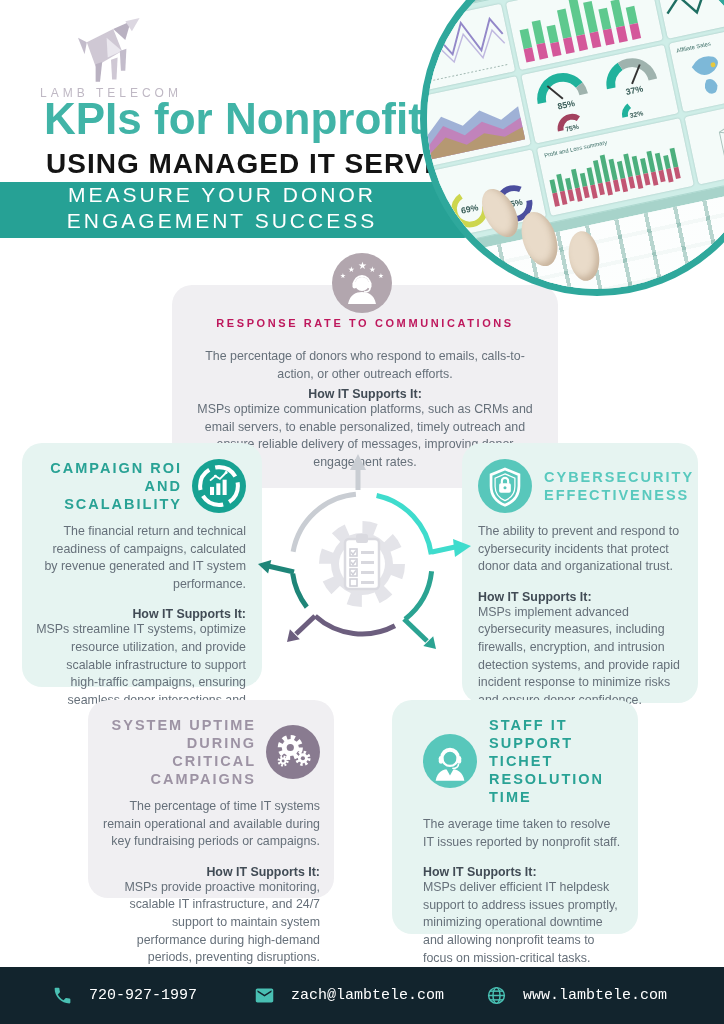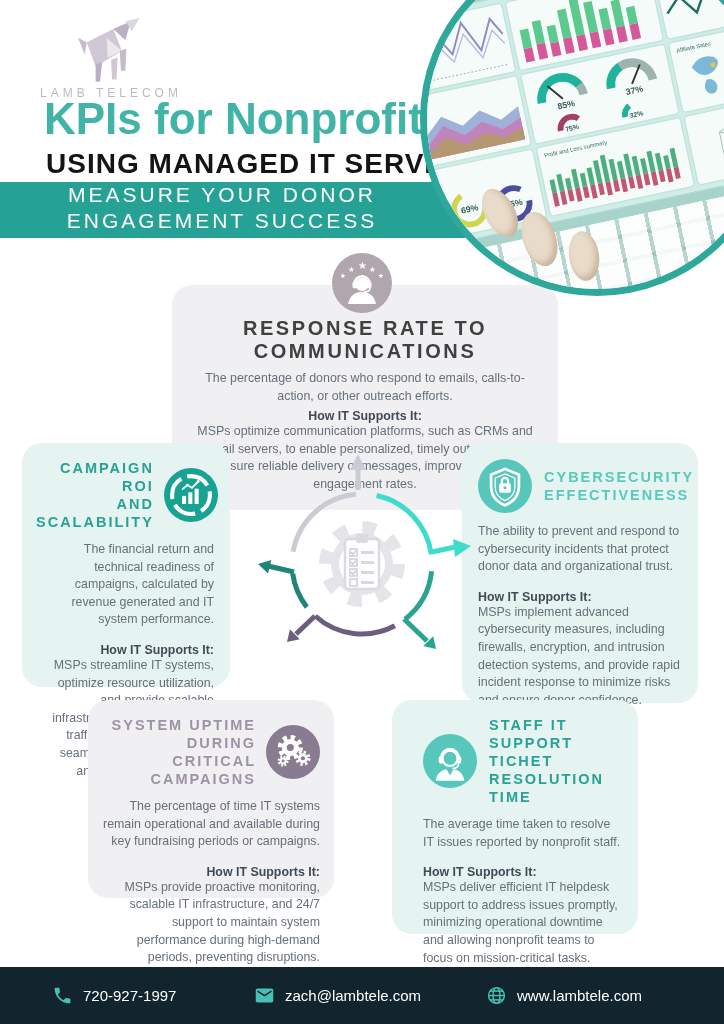--- a/index.html
+++ b/index.html
@@ -40,44 +40,44 @@
   .card-mint{background:#e6f4f1;}
   .card-gray{background:#f0eff2;}
   .desc,.support-text{font-size:12.4px;line-height:1.42;color:#66707a;}
   .support-label{font-size:12.4px;font-weight:bold;color:#414b55;margin-top:14px;}
   .techno{font-weight:600;letter-spacing:2px;white-space:pre-line;}
 
   
   .resp-icon{position:absolute;left:332px;top:253px;width:60px;height:60px;border-radius:50%;
              background:#b2a6ae;z-index:3;}
   .resp-card{left:172px;top:285px;width:386px;min-height:144px;padding:32px 16px 16px;text-align:center;}
-  .resp-title{font-size:20px;letter-spacing:2.6px;color:#404040;margin-bottom:7px;}
-
-  
-  .card-campaign{left:22px;top:443px;width:208px;height:244px;padding:16px 16px 12px 14px;text-align:right;}
+  .resp-title{font-size:11px;letter-spacing:2.6px;color:#be185d;margin-bottom:19px;}
+
+  
+  .card-campaign{left:22px;top:443px;width:240px;height:244px;padding:16px 16px 12px 14px;text-align:right;}
   .card-cyber{left:462px;top:443px;width:236px;height:260px;padding:16px 14px 12px 16px;text-align:left;}
   .card-head{display:flex;align-items:center;margin-bottom:10px;}
   .card-title-teal{color:#29a295;font-size:14.5px;line-height:18px;flex:1;}
   .card-title-aqua{color:#59c9be;font-size:14.5px;line-height:18px;flex:1;}
   .card-title-mauve{color:#9d93a4;font-size:14.5px;line-height:18px;flex:1;}
   .icon-circle{width:54px;height:54px;border-radius:50%;flex:0 0 auto;}
   .bg-teal{background:#17a292;}
   .bg-aqua{background:#58c7bb;}
   .bg-mauve{background:#897b90;}
 
   
   .card-uptime{left:88px;top:700px;width:246px;height:198px;padding:16px 14px 12px 14px;text-align:right;}
   .card-staff{left:392px;top:700px;width:246px;height:234px;padding:16px 14px 12px 31px;text-align:left;}
 
   .cycle{position:absolute;left:250px;top:446px;width:224px;height:240px;}
 
   
   .footer{position:absolute;left:0;top:967px;width:724px;height:57px;background:#12242d;
           display:flex;align-items:center;}
-  .f-item{display:flex;align-items:center;gap:10px;color:#ffffff;font-size:15px;position:absolute;}
+  .f-item{display:flex;align-items:center;gap:16px;color:#ffffff;font-size:15px;position:absolute;font-family:Liberation Mono, monospace;}
   .f-phone{left:52px;} .f-mail{left:254px;} .f-web{left:486px;}
   .f-icon{width:21px;height:21px;display:block;}
 </style>
 </head>
 <body>
 
 <div class="page">
 
   <div class="banner">
     <div class="banner-text">MEASURE YOUR DONOR

